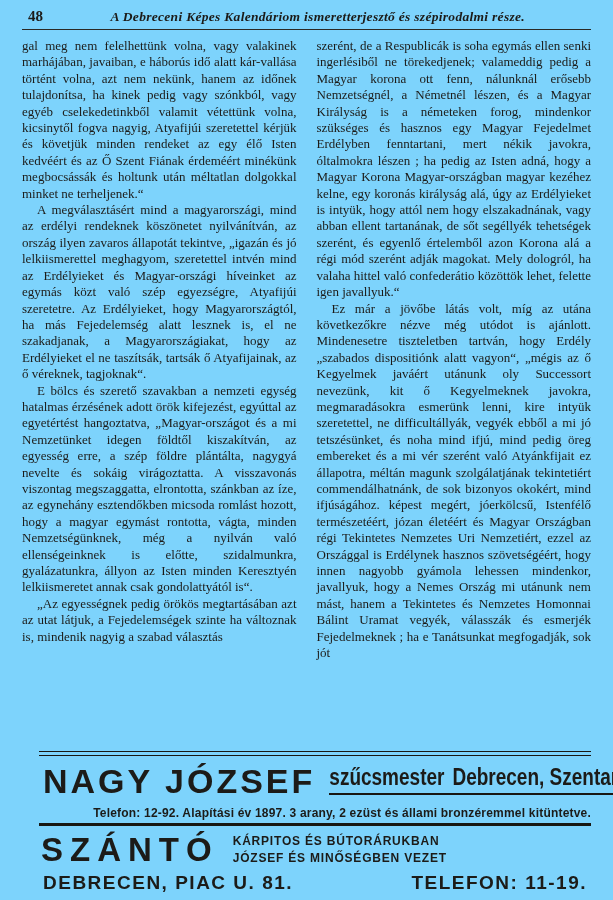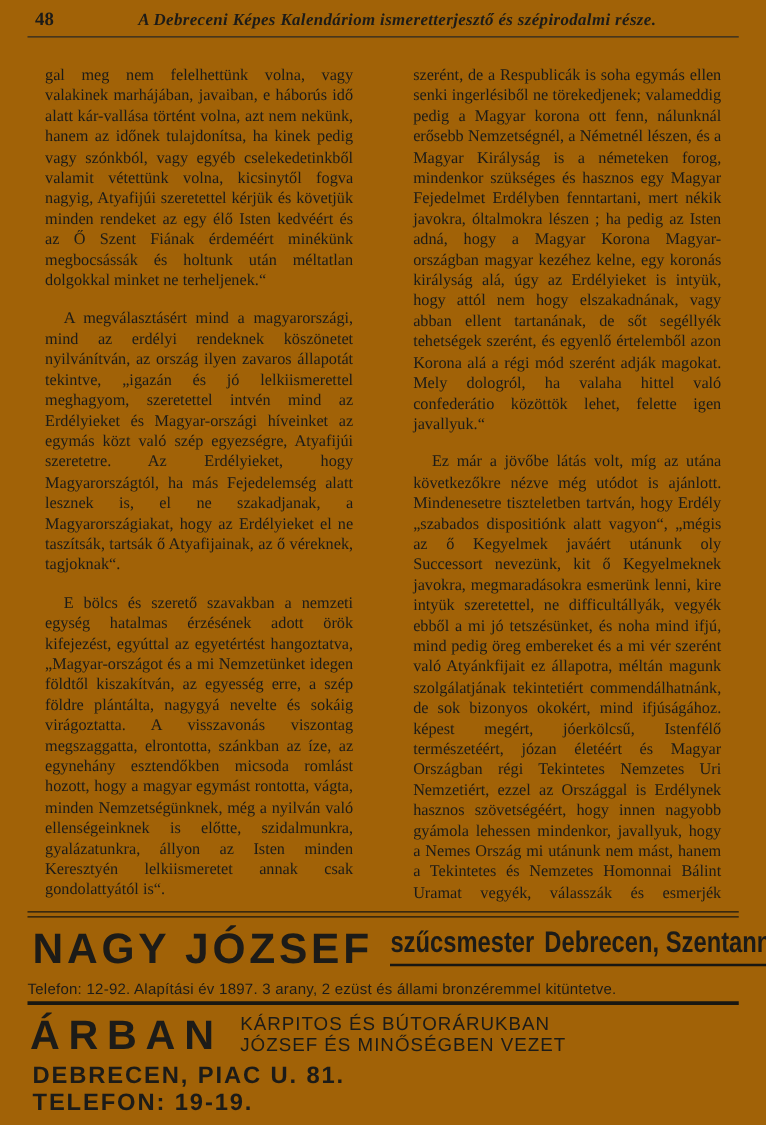--- a/index.html
+++ b/index.html
@@ -1,20 +1,20 @@
 <!DOCTYPE html>
 <html><head>
 <meta charset="utf-8">
 <style>
   html, body { margin: 0; padding: 0; background: #888; }
   .page {
     width: 613px;
     height: 900px;
     margin: 0 auto;
-    background: #a16207;
+    background: #7dd3fc;
     color: #1c1b18;
     box-sizing: border-box;
     padding: 8px 22px 6px 22px;
     display: flex;
     flex-direction: column;
     overflow: hidden;
     font-family: "Liberation Serif", "DejaVu Serif", serif;
   }
   
   .page-header {
@@ -47,24 +47,24 @@
     gap: 20px;
     margin-top: 8px;
     overflow: hidden;
   }
   .col {
     flex: 1;
     font-size: 13px;
     line-height: 16.4px;
     text-align: justify;
   }
-  .col p { margin: 14px; }
+  .col p { margin: 0; }
   .col p + p { text-indent: 15px; font-family: Liberation Serif, serif; }
   
-  .ads { margin-top: 4px; }
+  .ads { margin-top: 4px; margin-left: 17px; }
   .rule-double {
     height: 3px;
     border-top: 1.5px solid #181712;
     border-bottom: 1.5px solid #181712;
     margin: 2px 0 4px 0;
   }
   .rule-thick {
     height: 3px;
     background: #181712;
     margin: 3px 0 4px 0;
@@ -99,55 +99,54 @@
     white-space: nowrap;
   }
   .ad-nagy-addr {
     font-size: 19px;
     font-weight: bold;
     transform: scaleY(1.25);
     transform-origin: bottom;
     white-space: nowrap;
   }
   .ad-nagy-details {
-    text-align: left;
+    text-align: right;
     font-size: 12px;
-    font-weight: normal;
+    font-weight: bold;
     margin-top: 5px;
     letter-spacing: 0.2px;
   }
   .ad-szanto-top {
     display: flex;
     align-items: center;
     gap: 14px;
     padding: 1px 2px 0 2px;
   }
   .ad-szanto-name {
     font-size: 33px;
     font-weight: 900;
     letter-spacing: 7px;
     white-space: nowrap;
   }
   .ad-szanto-lines {
     flex: 1;
-    font-size: 15px;
-    font-weight: 400;
+    font-size: 12px;
+    font-weight: 700;
     letter-spacing: 0.8px;
     line-height: 17px;
     white-space: nowrap;
   }
   .ad-szanto-bottom {
     display: flex;
     justify-content: space-between;
     align-items: baseline;
     font-size: 19px;
     font-weight: 900;
     letter-spacing: 1.5px;
     padding: 3px 4px 0 4px;
-    flex-direction: column;
   }
 </style>
 </head>
 <body>
 
 <div class="page">
 
   <header class="page-header">
     <span class="page-number">48</span>
     <span class="running-title">A Debreceni Képes Kalendáriom ismeretterjesztő és szépirodalmi része.</span>
@@ -179,27 +178,27 @@
           <span class="ad-nagy-addr">Debrecen, Szentanna ucca 3.</span>
         </span>
       </div>
       <div class="ad-nagy-details">Telefon: 12-92. Alapítási év 1897. 3 arany, 2 ezüst és állami bronzéremmel kitüntetve.</div>
     </section>
 
     <div class="rule-thick"></div>
 
     <section class="ad ad-szanto">
       <div class="ad-szanto-top">
-        <span class="ad-szanto-name">ÁRBAN</span>
+        <span class="ad-szanto-name">SZÁNTÓ</span>
         <div class="ad-szanto-lines">
           <div>KÁRPITOS ÉS BÚTORÁRUKBAN</div>
           <div>JÓZSEF ÉS MINŐSÉGBEN VEZET</div>
         </div>
       </div>
       <div class="ad-szanto-bottom">
         <span>DEBRECEN, PIAC U. 81.</span>
-        <span>TELEFON: 19-19.</span>
+        <span>TELEFON: 11-19.</span>
       </div>
     </section>
 
   </div>
 
 </div>
 
 </body></html>

